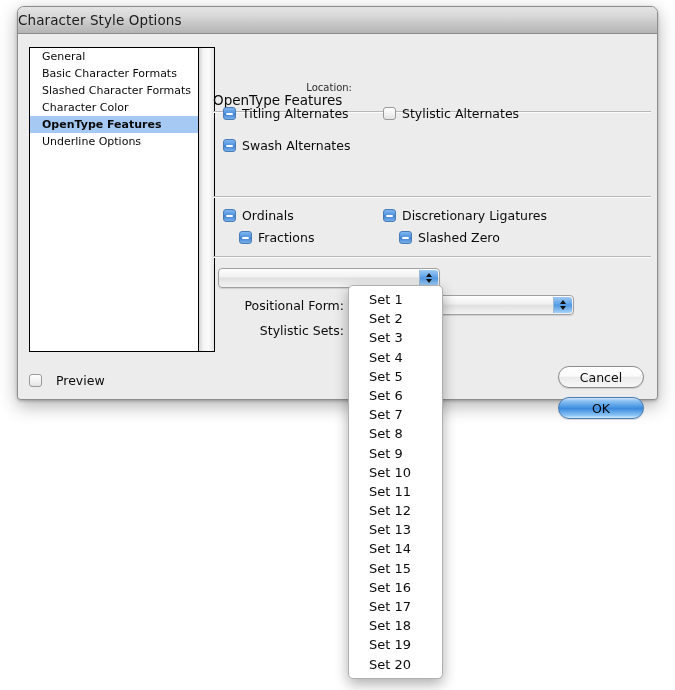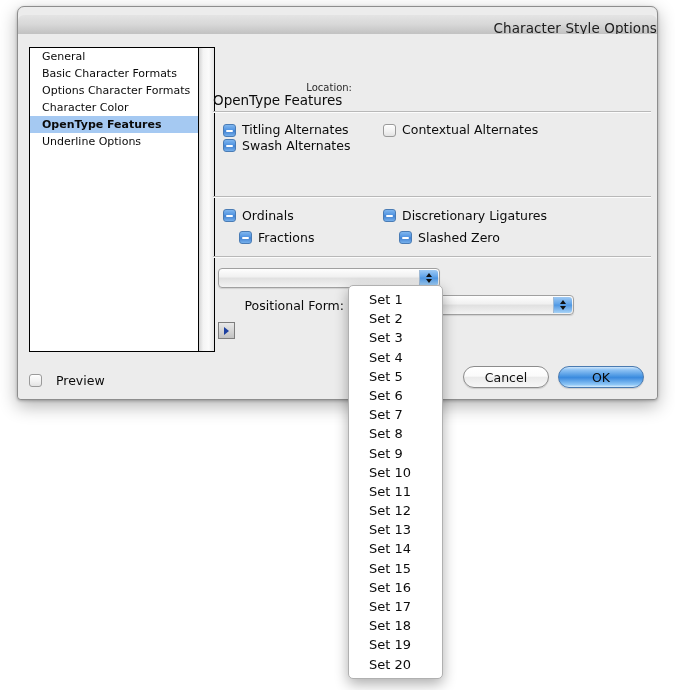--- a/index.html
+++ b/index.html
@@ -39,22 +39,21 @@
     left: 0; top: 0;
     width: 100%;
     height: 27px;
     border-radius: 6px 6px 0 0;
     background: linear-gradient(to bottom,
         #e4e4e4 0%, #d8d8d8 35%, #c6c6c6 65%, #b4b4b4 100%);
     border-bottom: 1px solid #8a8a8a;
     box-sizing: border-box;
     display: flex;
     align-items: center;
-    justify-content: flex-end;
-    margin-top: 8px;
+    justify-content: flex-start;
   }
   .titlebar-text {
     font-size: 13.5px;
     color: #1c1c1c;
     letter-spacing: 0.1px;
   }
 
   .dialog-body {
     position: absolute;
     left: 0;
@@ -213,21 +212,21 @@
     border-radius: 1px;
   }
   .cb-label {
     font-size: 12.5px;
     color: #0b0b0b;
     white-space: nowrap;
   }
 
   .cb-c1 { left: 5px; }
   .cb-c2 { left: 165px; }
-  .cb-r1 { top: 88px; align-items: flex-end; }
+  .cb-r1 { top: 72px; }
   .cb-r2 { top: 104px; }
   .cb-r3 { top: 174px; }
   .cb-r4 { top: 196px; padding-left: 16px; }
 
   
   .sel-row { left: 0; }
   .sel-row .field-label { width: 126px; padding-right: 8px; }
   .sel-figure { top: 234px; }
   .sel-positional { top: 261px; }
   .sel-stylistic { top: 288px; }
@@ -302,20 +301,21 @@
     color: #0b0b0b;
   }
 
   .buttons {
     position: absolute;
     right: 13px;
     top: 332px;
     display: flex;
     align-items: center;
     gap: 9px;
+    flex-direction: column;
   }
   .btn {
     height: 22px;
     min-width: 86px;
     padding: 0 16px;
     border-radius: 11px;
     font-size: 12.5px;
     font-family: "DejaVu Sans", "Liberation Sans", sans-serif;
     color: #101010;
     box-sizing: border-box;
@@ -365,21 +365,21 @@
     <div class="titlebar">
       <span class="titlebar-text">Character Style Options</span>
     </div>
 
     <div class="dialog-body">
 
       <div class="listbox">
         <div class="list-scroll">
           <div class="list-item">General</div>
           <div class="list-item">Basic Character Formats</div>
-          <div class="list-item">Options Character Formats</div>
+          <div class="list-item">Slashed Character Formats</div>
           <div class="list-item">Character Color</div>
           <div class="list-item selected">OpenType Features</div>
           <div class="list-item">Underline Options</div>
         </div>
         <div class="list-scrollbar"></div>
       </div>
 
       <div class="pane">
 
 
@@ -391,21 +391,21 @@
           <span class="section-head-text">OpenType Features</span>
         </div>
         <div class="section-rule rule-a"></div>
 
         <div class="cbrow cb-c1 cb-r1">
           <span class="cb mixed"></span>
           <span class="cb-label">Titling Alternates</span>
         </div>
         <div class="cbrow cb-c2 cb-r1">
           <span class="cb off"></span>
-          <span class="cb-label">Contextual Alternates</span>
+          <span class="cb-label">Stylistic Alternates</span>
         </div>
         <div class="cbrow cb-c1 cb-r2">
           <span class="cb mixed"></span>
           <span class="cb-label">Swash Alternates</span>
         </div>
 
         <div class="section-rule rule-b"></div>
 
         <div class="cbrow cb-c1 cb-r3">
           <span class="cb mixed"></span>
@@ -439,20 +439,21 @@
           <span class="field-label">Positional Form:</span>
           <div class="popup">
             <span class="popup-arrows">
               <span class="tri-up"></span>
               <span class="tri-down"></span>
             </span>
           </div>
         </div>
 
         <div class="field-row sel-row sel-stylistic">
+          <span class="field-label">Stylistic Sets:</span>
           <div class="stylistic-btn">
             <span class="tri-right"></span>
           </div>
         </div>
 
       </div>
 
       <div class="preview-row">
         <span class="cb off"></span>
         <span class="preview-label">Preview</span>

